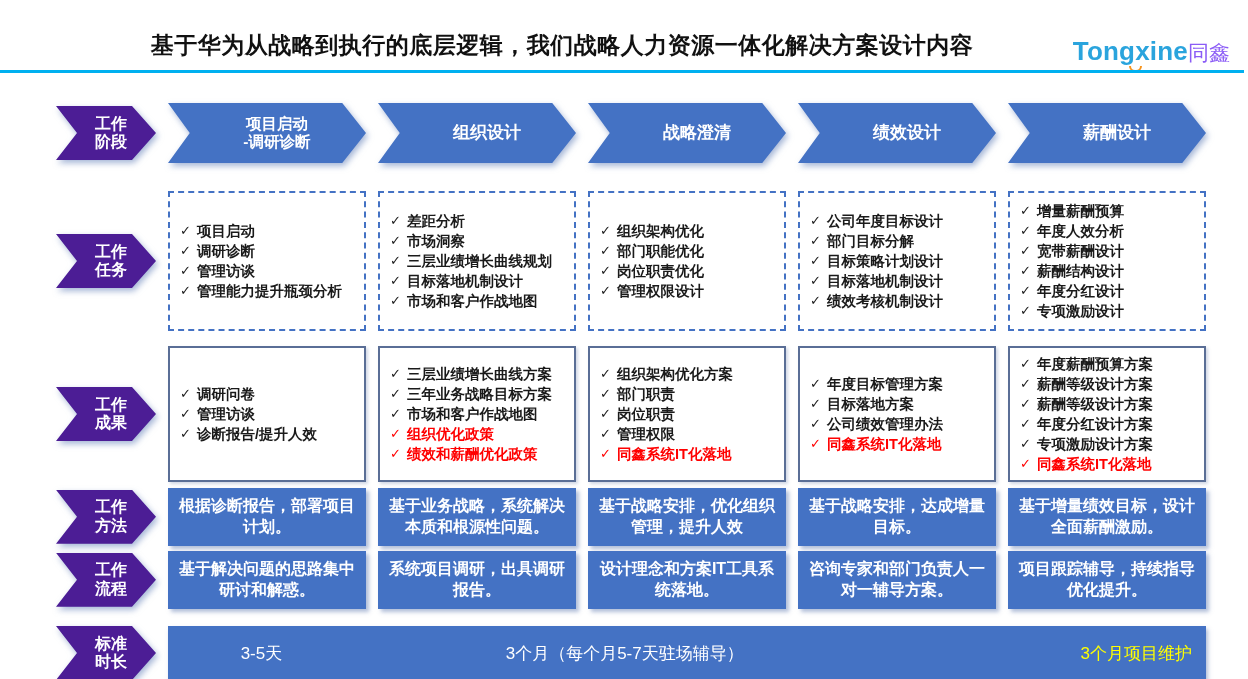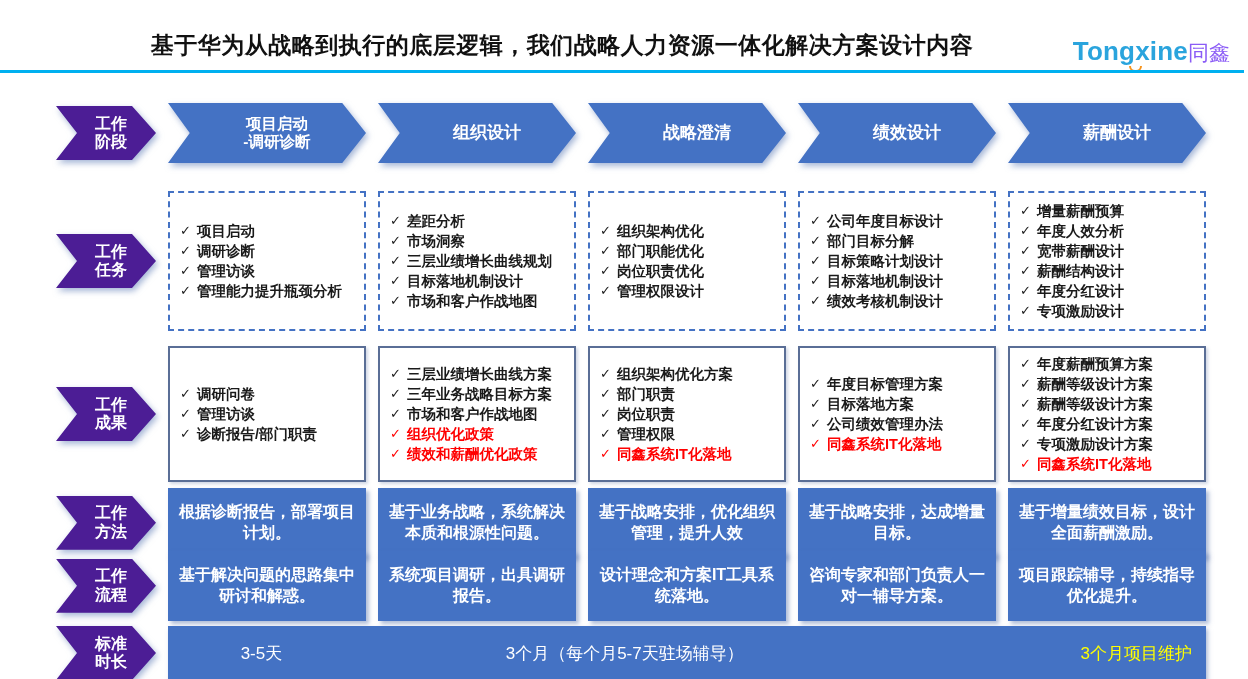--- a/index.html
+++ b/index.html
@@ -72,21 +72,21 @@
 
   
   .row-methods { margin-top: 14px; height: 54px; }
   .row-flows   { margin-top: 9px;  height: 54px; }
   .bluebox {
     height: 100%;
     background: #4472c4;
     box-shadow: 3px 3px 4px rgba(100,125,180,.5);
     color: #fff; font-weight: bold; font-size: 16px; line-height: 1.3;
     display: flex; align-items: center; justify-content: center; text-align: center;
-    padding: 14px 8px;
+    padding: 8px 8px;
   }
 
   
   .row-duration { margin-top: 21px; height: 46px; }
   .durbar {
     grid-column: 2 / 7;
     position: relative;
     background: #4472c4;
     box-shadow: 2px 3px 4px rgba(100,125,180,.5);
     color: #fff; font-weight: normal; font-size: 17px;
@@ -284,21 +284,21 @@
             <li class="check-item">
               <span class="check">✓</span>
               <span class="txt">调研问卷</span>
             </li>
             <li class="check-item">
               <span class="check">✓</span>
               <span class="txt">管理访谈</span>
             </li>
             <li class="check-item">
               <span class="check">✓</span>
-              <span class="txt">诊断报告/部门职责</span>
+              <span class="txt">诊断报告/提升人效</span>
             </li>
           </ul>
         </div>
       <div class="lbox solid">
           <ul class="checks">
             <li class="check-item">
               <span class="check">✓</span>
               <span class="txt">三层业绩增长曲线方案</span>
             </li>
             <li class="check-item">

